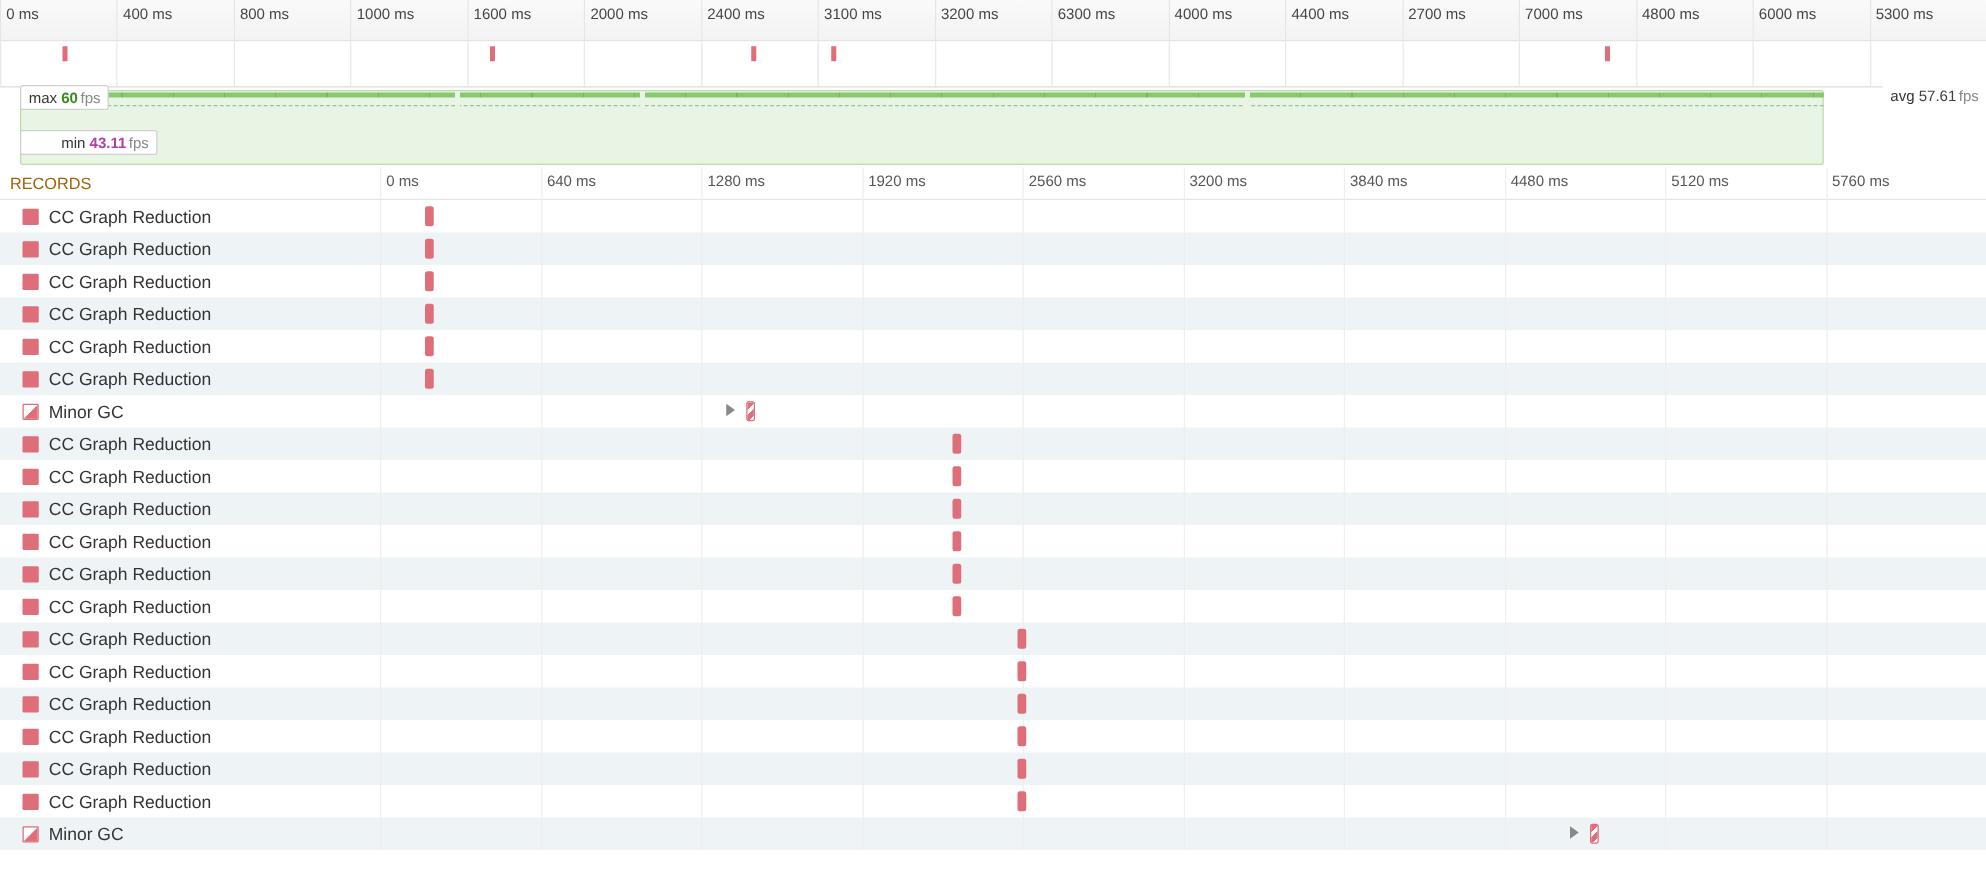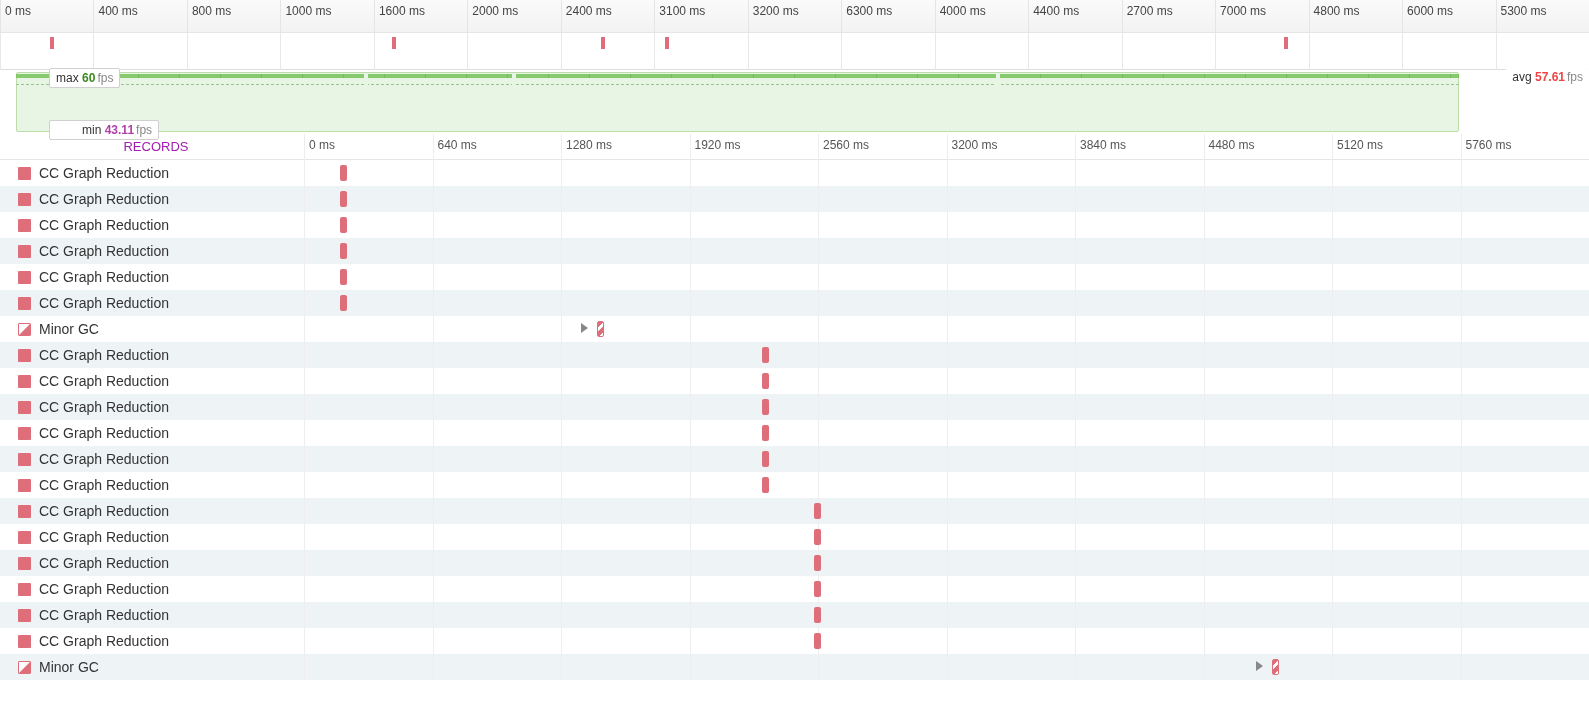--- a/index.html
+++ b/index.html
@@ -84,43 +84,41 @@
 .fps-notch { position:absolute; top:3px; width:4px; height:14px; background:#e8f4e4; }
 
 .fps-label {
   position: absolute;
   background: #fff;
   border: 1px solid #d0d0d0;
   border-radius: 2px;
   padding: 2px 6px;
   font-size: 12px;
   white-space: nowrap;
-  margin-left: 33px;
 }
 .fps-max  { top: -2px; left: 0; }
-.fps-min  { top: 50px; left: 0; padding-left: 32px; }
+.fps-min  { top: 34px; left: 0; padding-left: 32px; }
 .fps-avg  { top: -2px; right: 0; border: none; }
 .fps-num-green  { color: #3a8a1f; font-weight: 600; }
 .fps-num-purple { color: #b03fa8; font-weight: 600; }
-.fps-num-orange { color: #ef4444; font-weight: 700; }
+.fps-num-orange { color: #404040; font-weight: 400; }
 .fps-unit { color: #888; margin-left: 2px; }
 
 
 .records-header {
   display: flex;
   height: 26px;
   border-bottom: 1px solid #e5e5e5;
   align-items: center;
 }
 .records-header .label-col {
   width: 304px;
   padding-left: 8px;
   font-size: 13px;
-  color: #a21caf;
-  text-align: center;
+  color: #a16207;
 }
 .records-header .tick-area {
   flex: 1;
   position: relative;
   height: 100%;
 }
 .records-header .rtick {
   position: absolute;
   top: 0;
   bottom: -2000px;

